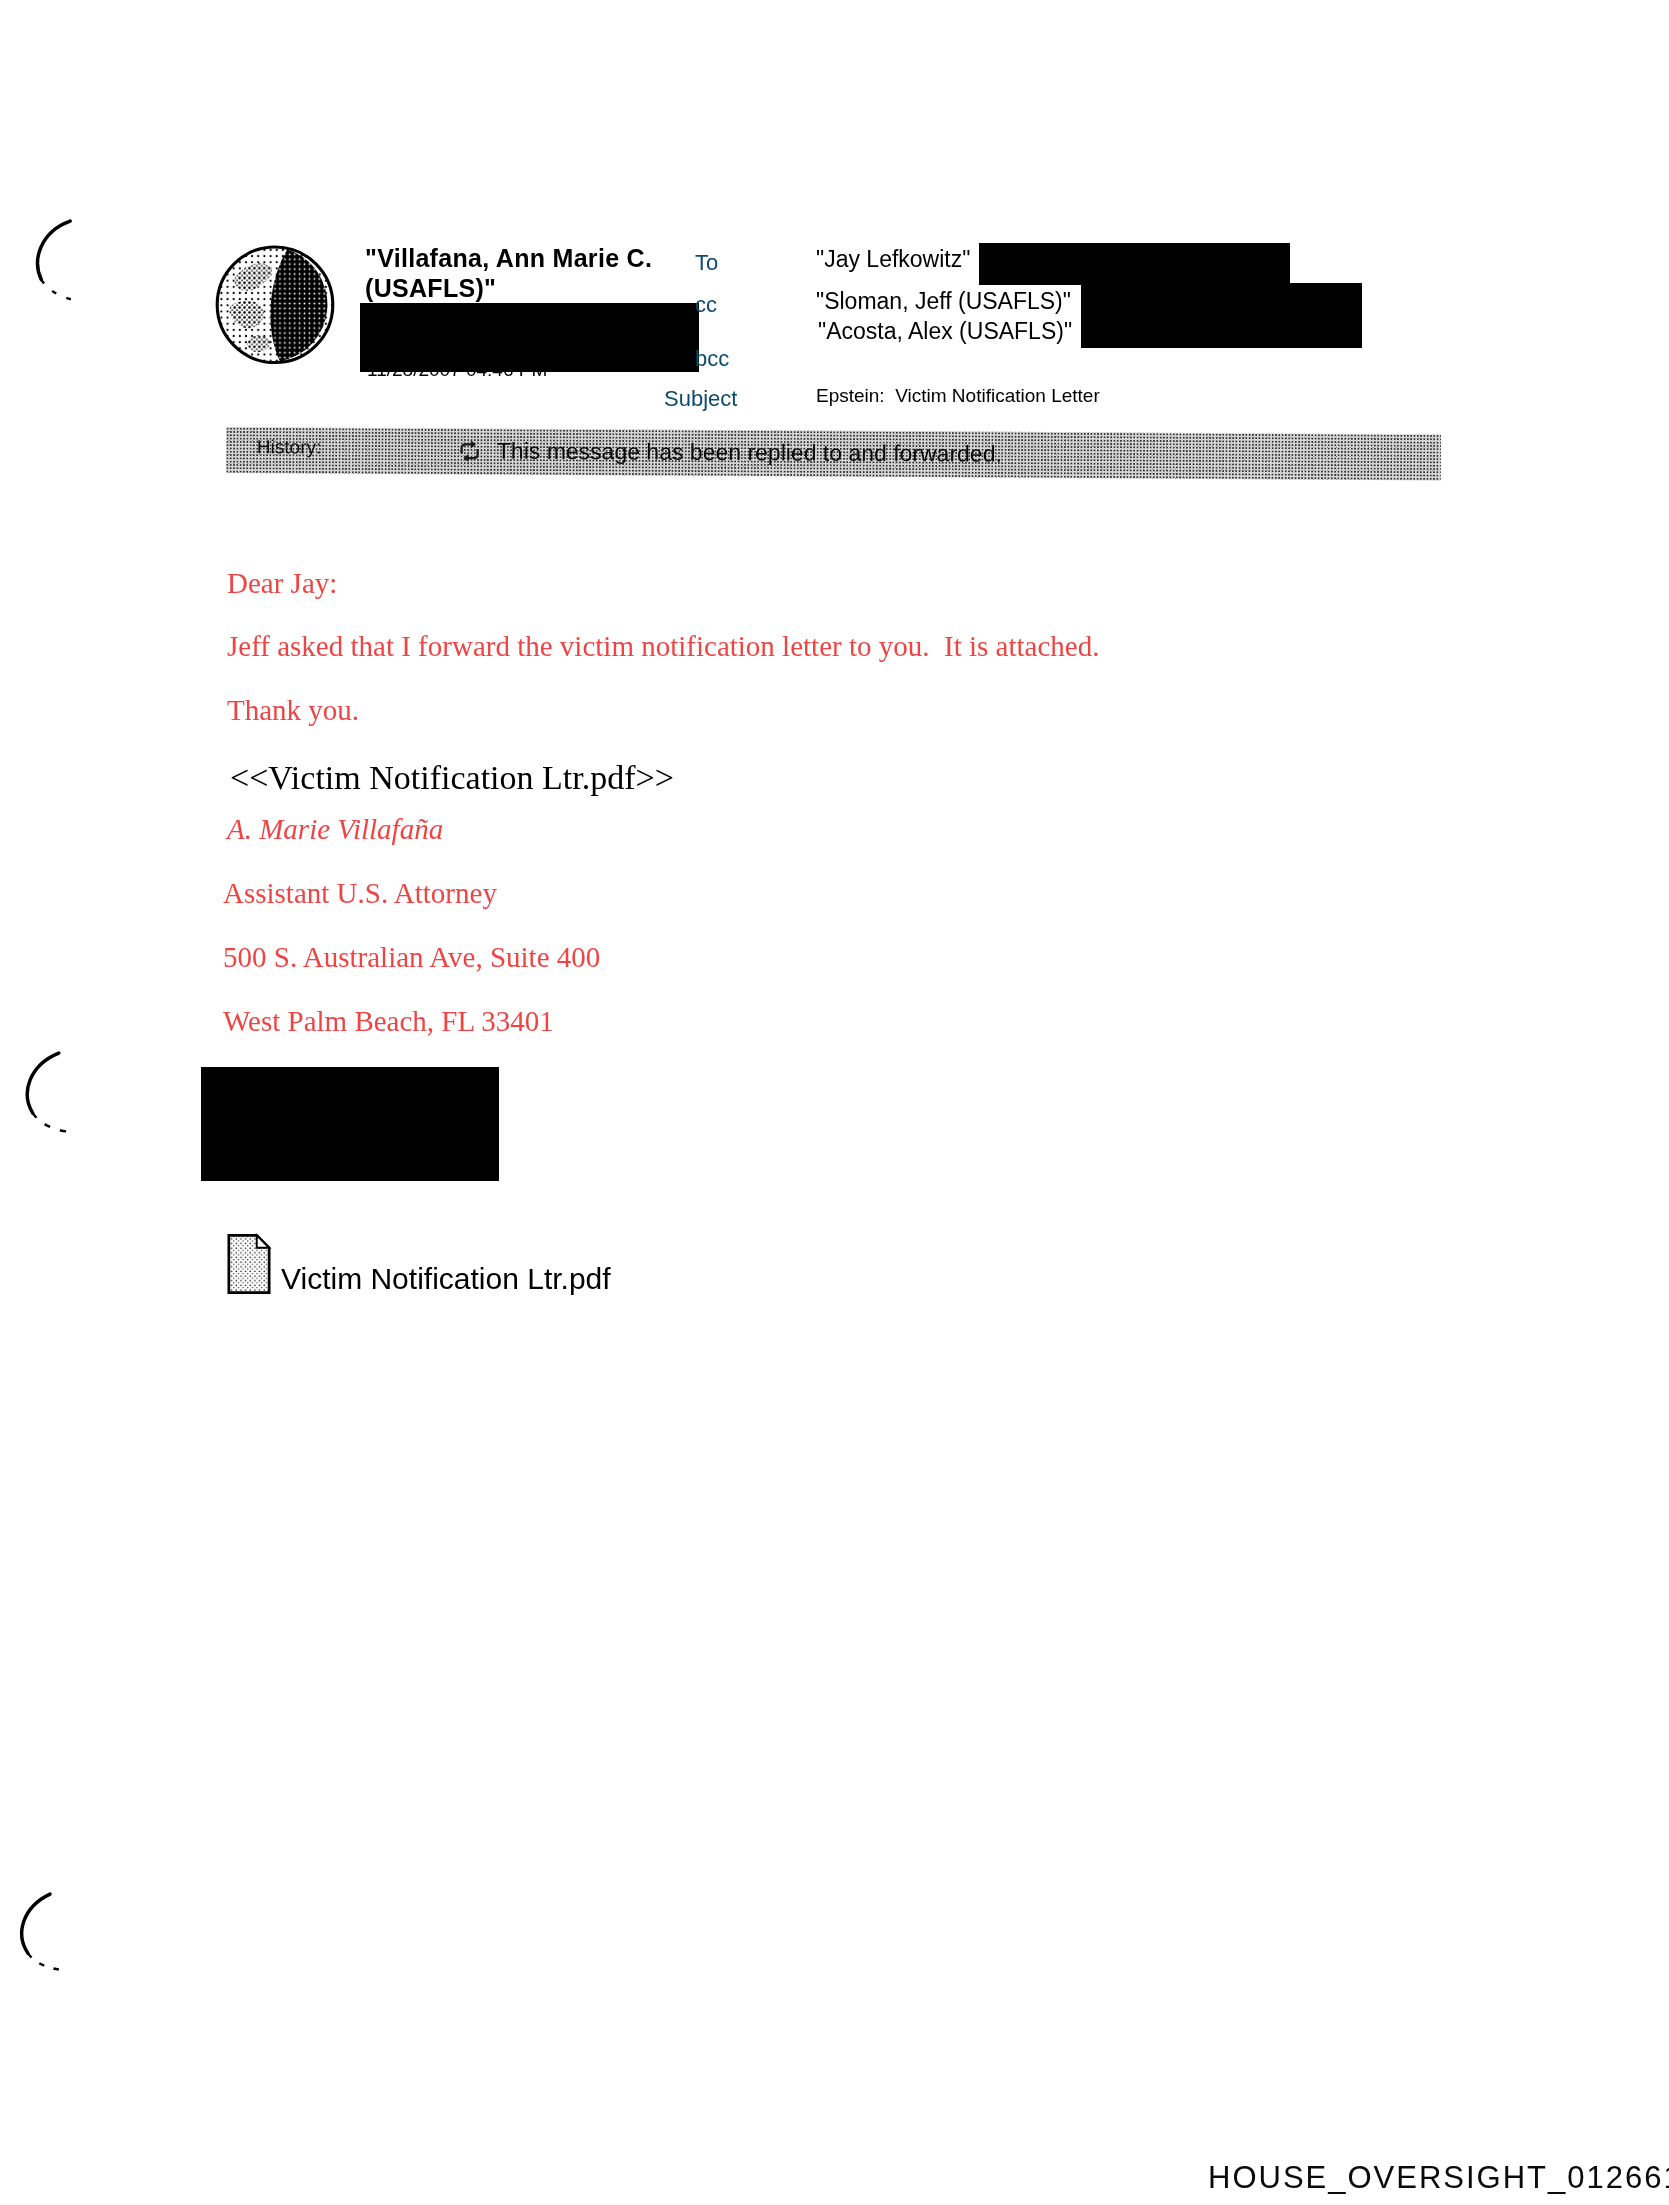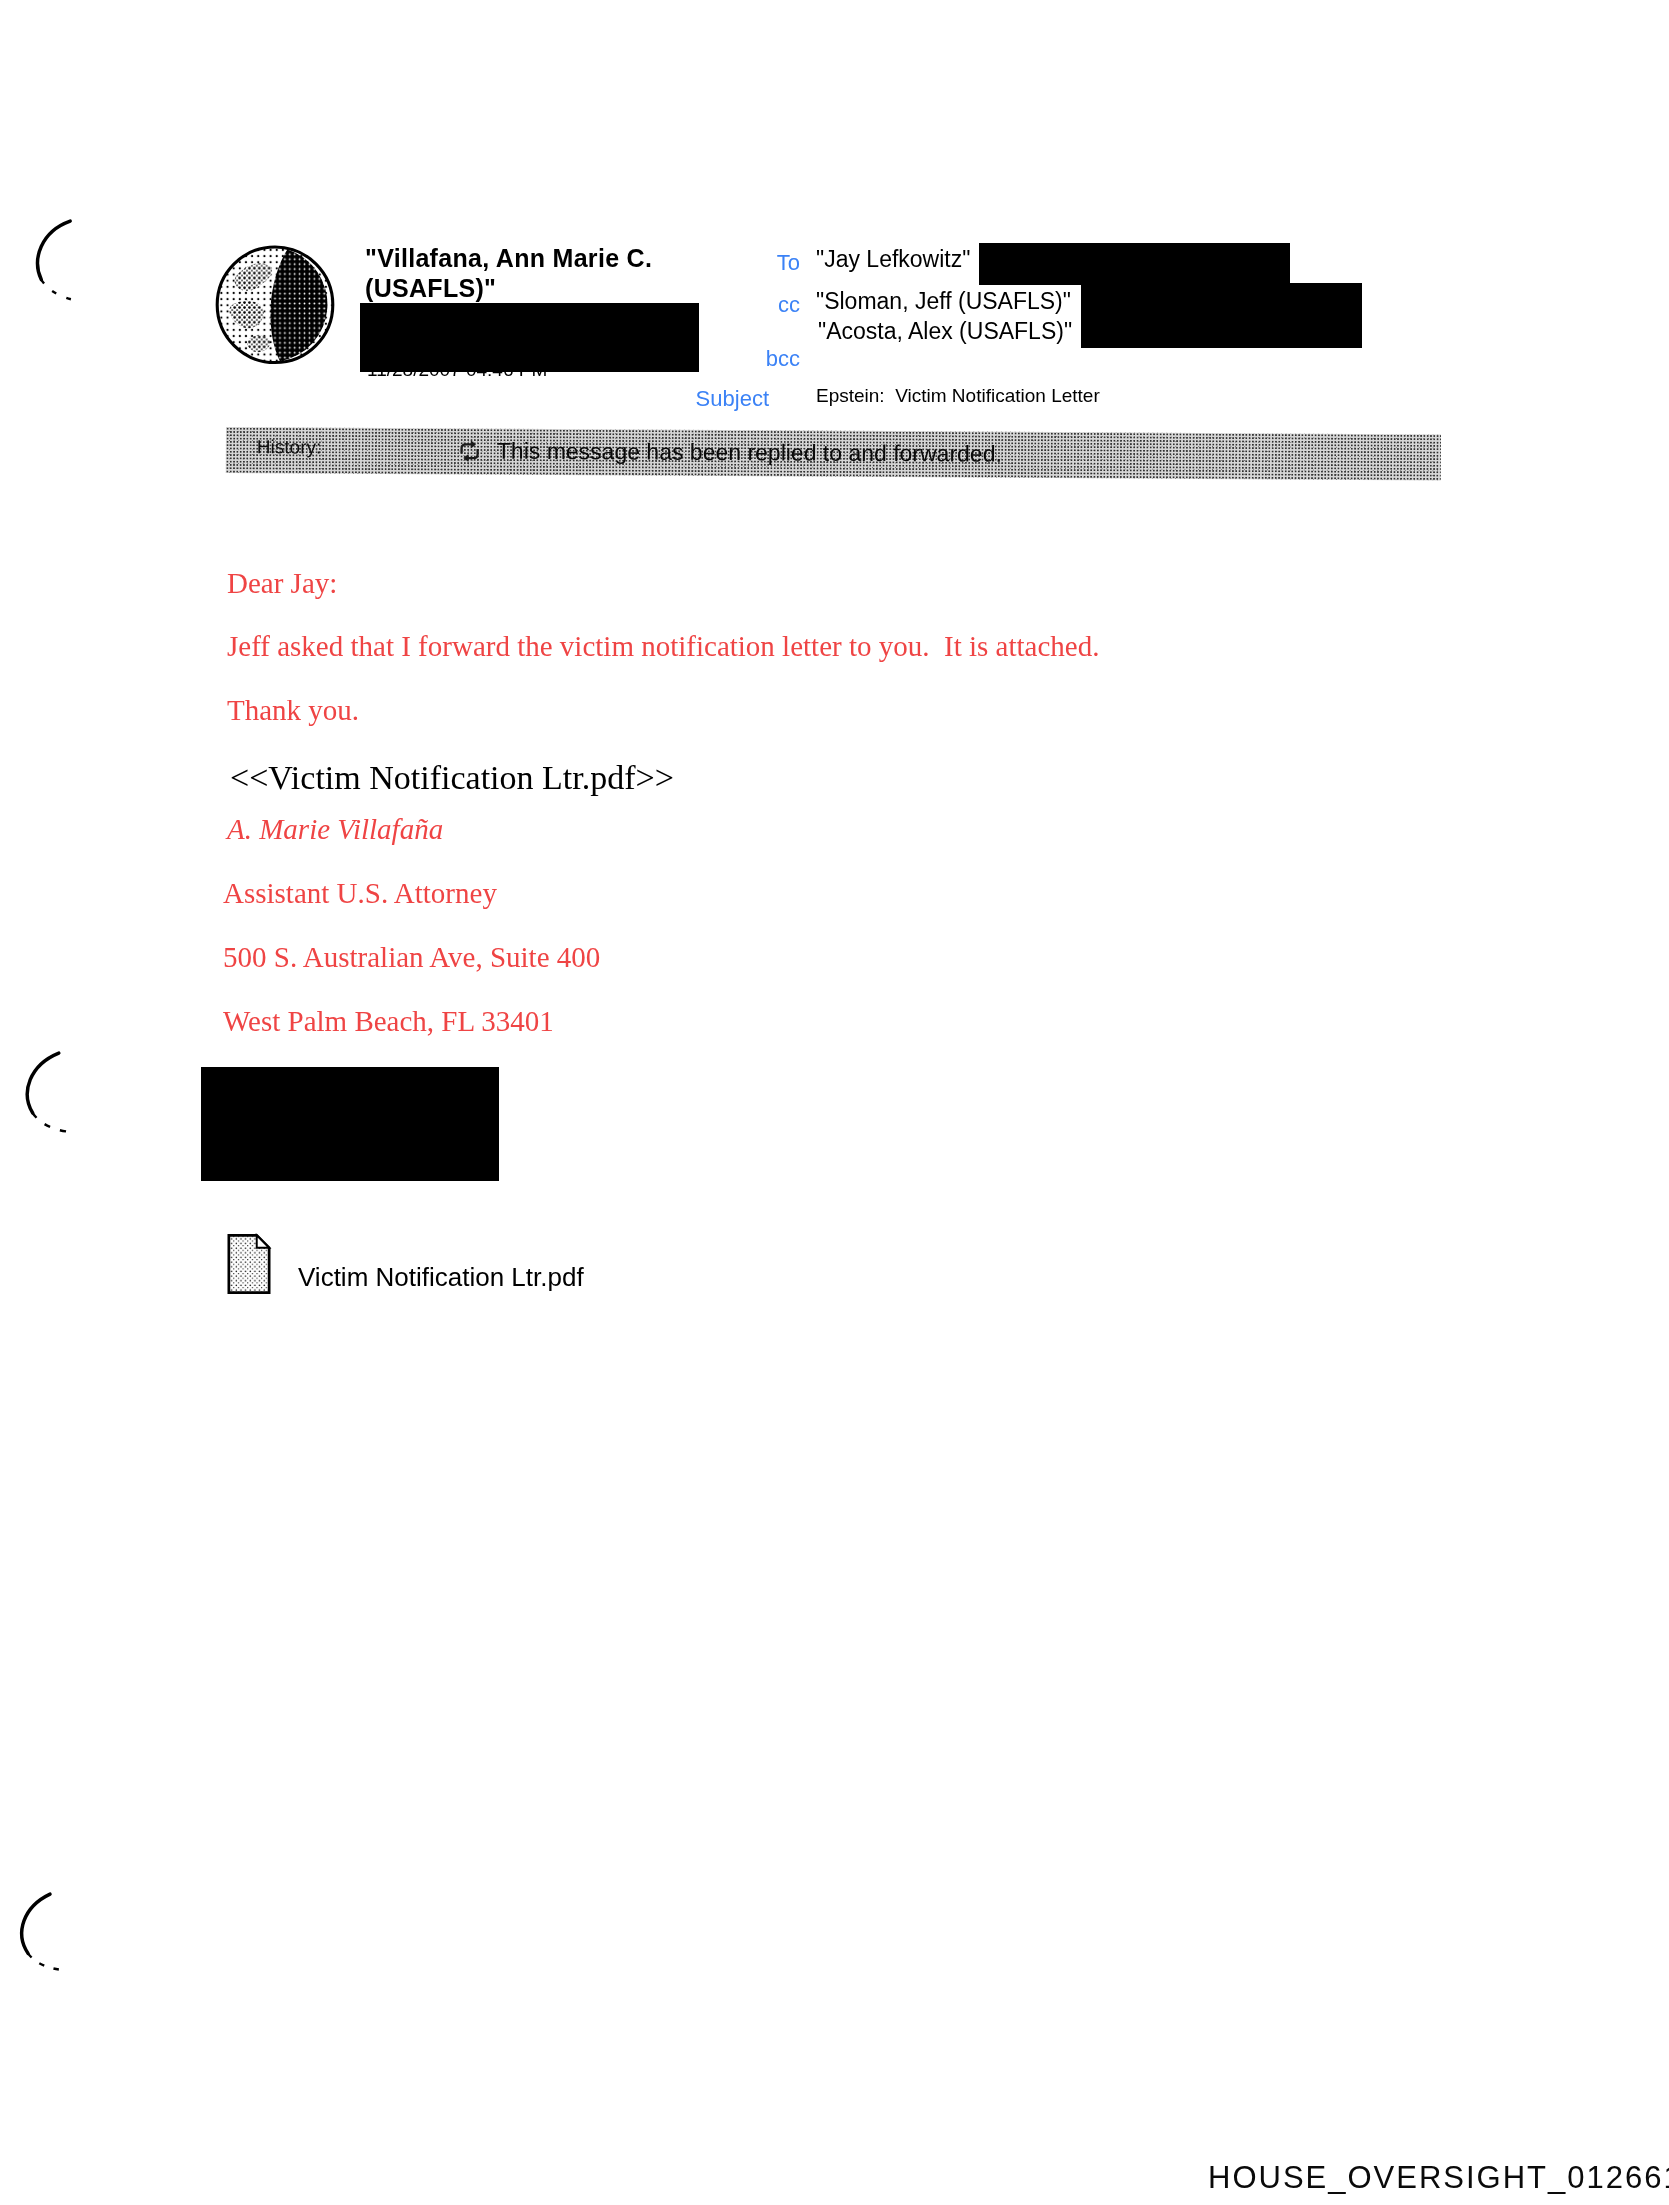--- a/index.html
+++ b/index.html
@@ -18,21 +18,21 @@
   
   .from-name {
     left:365px; top:244px; width:301px;
     font-size:25px; font-weight:bold; line-height:29.5px;
     letter-spacing:0.3px;
   }
   .redact { background:#000; }
   .redact-from { left:360px; top:303px; width:339px; height:69px; }
   .date-line { left:367px; top:359px; font-size:19px; }
 
-  .hlabel { width:105px; text-align:right; font-size:22px; color:#3b82f6; }
+  .hlabel { width:105px; font-size:22px; color:#0c4a6e; }
   .hvalue { font-size:23px; white-space:pre-wrap; }
   .to-label   { left:695px; top:250px; }
   .to-value   { left:816px; top:246px; }
   .cc-label   { left:695px; top:292px; }
   .cc-value-1 { left:816px; top:288px; }
   .cc-value-2 { left:818px; top:318px; }
   .bcc-label  { left:695px; top:346px; }
   .subj-label { left:664px; top:386px; }
   .subj-value { left:816px; top:385px; font-size:19px; }
   .redact-to  { left:979px; top:243px; width:311px; height:42px; }
@@ -67,21 +67,21 @@
   .thanks  { left:227px; top:694px; }
   .attref  { left:230px; top:759px; font-size:34px; }
   .signame { left:227px; top:813px; font-style:italic; }
   .sigtitle{ left:223px; top:877px; }
   .sigaddr1{ left:223px; top:941px; }
   .sigaddr2{ left:223px; top:1005px; }
   .redact-sig { left:201px; top:1067px; width:298px; height:114px; }
 
   
   .attach-icon { left:225px; top:1233px; width:48px; height:62px; }
-  .attach-name { left:298px; top:1262px; font-size:26px; }
+  .attach-name { left:281px; top:1262px; font-size:30px; }
 
   
   .bates {
     left:1208px; top:2160px;
     font-size:31px; letter-spacing:2px; color:#0a0a0a;
   }
 
   
   .arc { width:59px; height:84px; }
   .arc1 { left:29.5px;  top:219px; }

